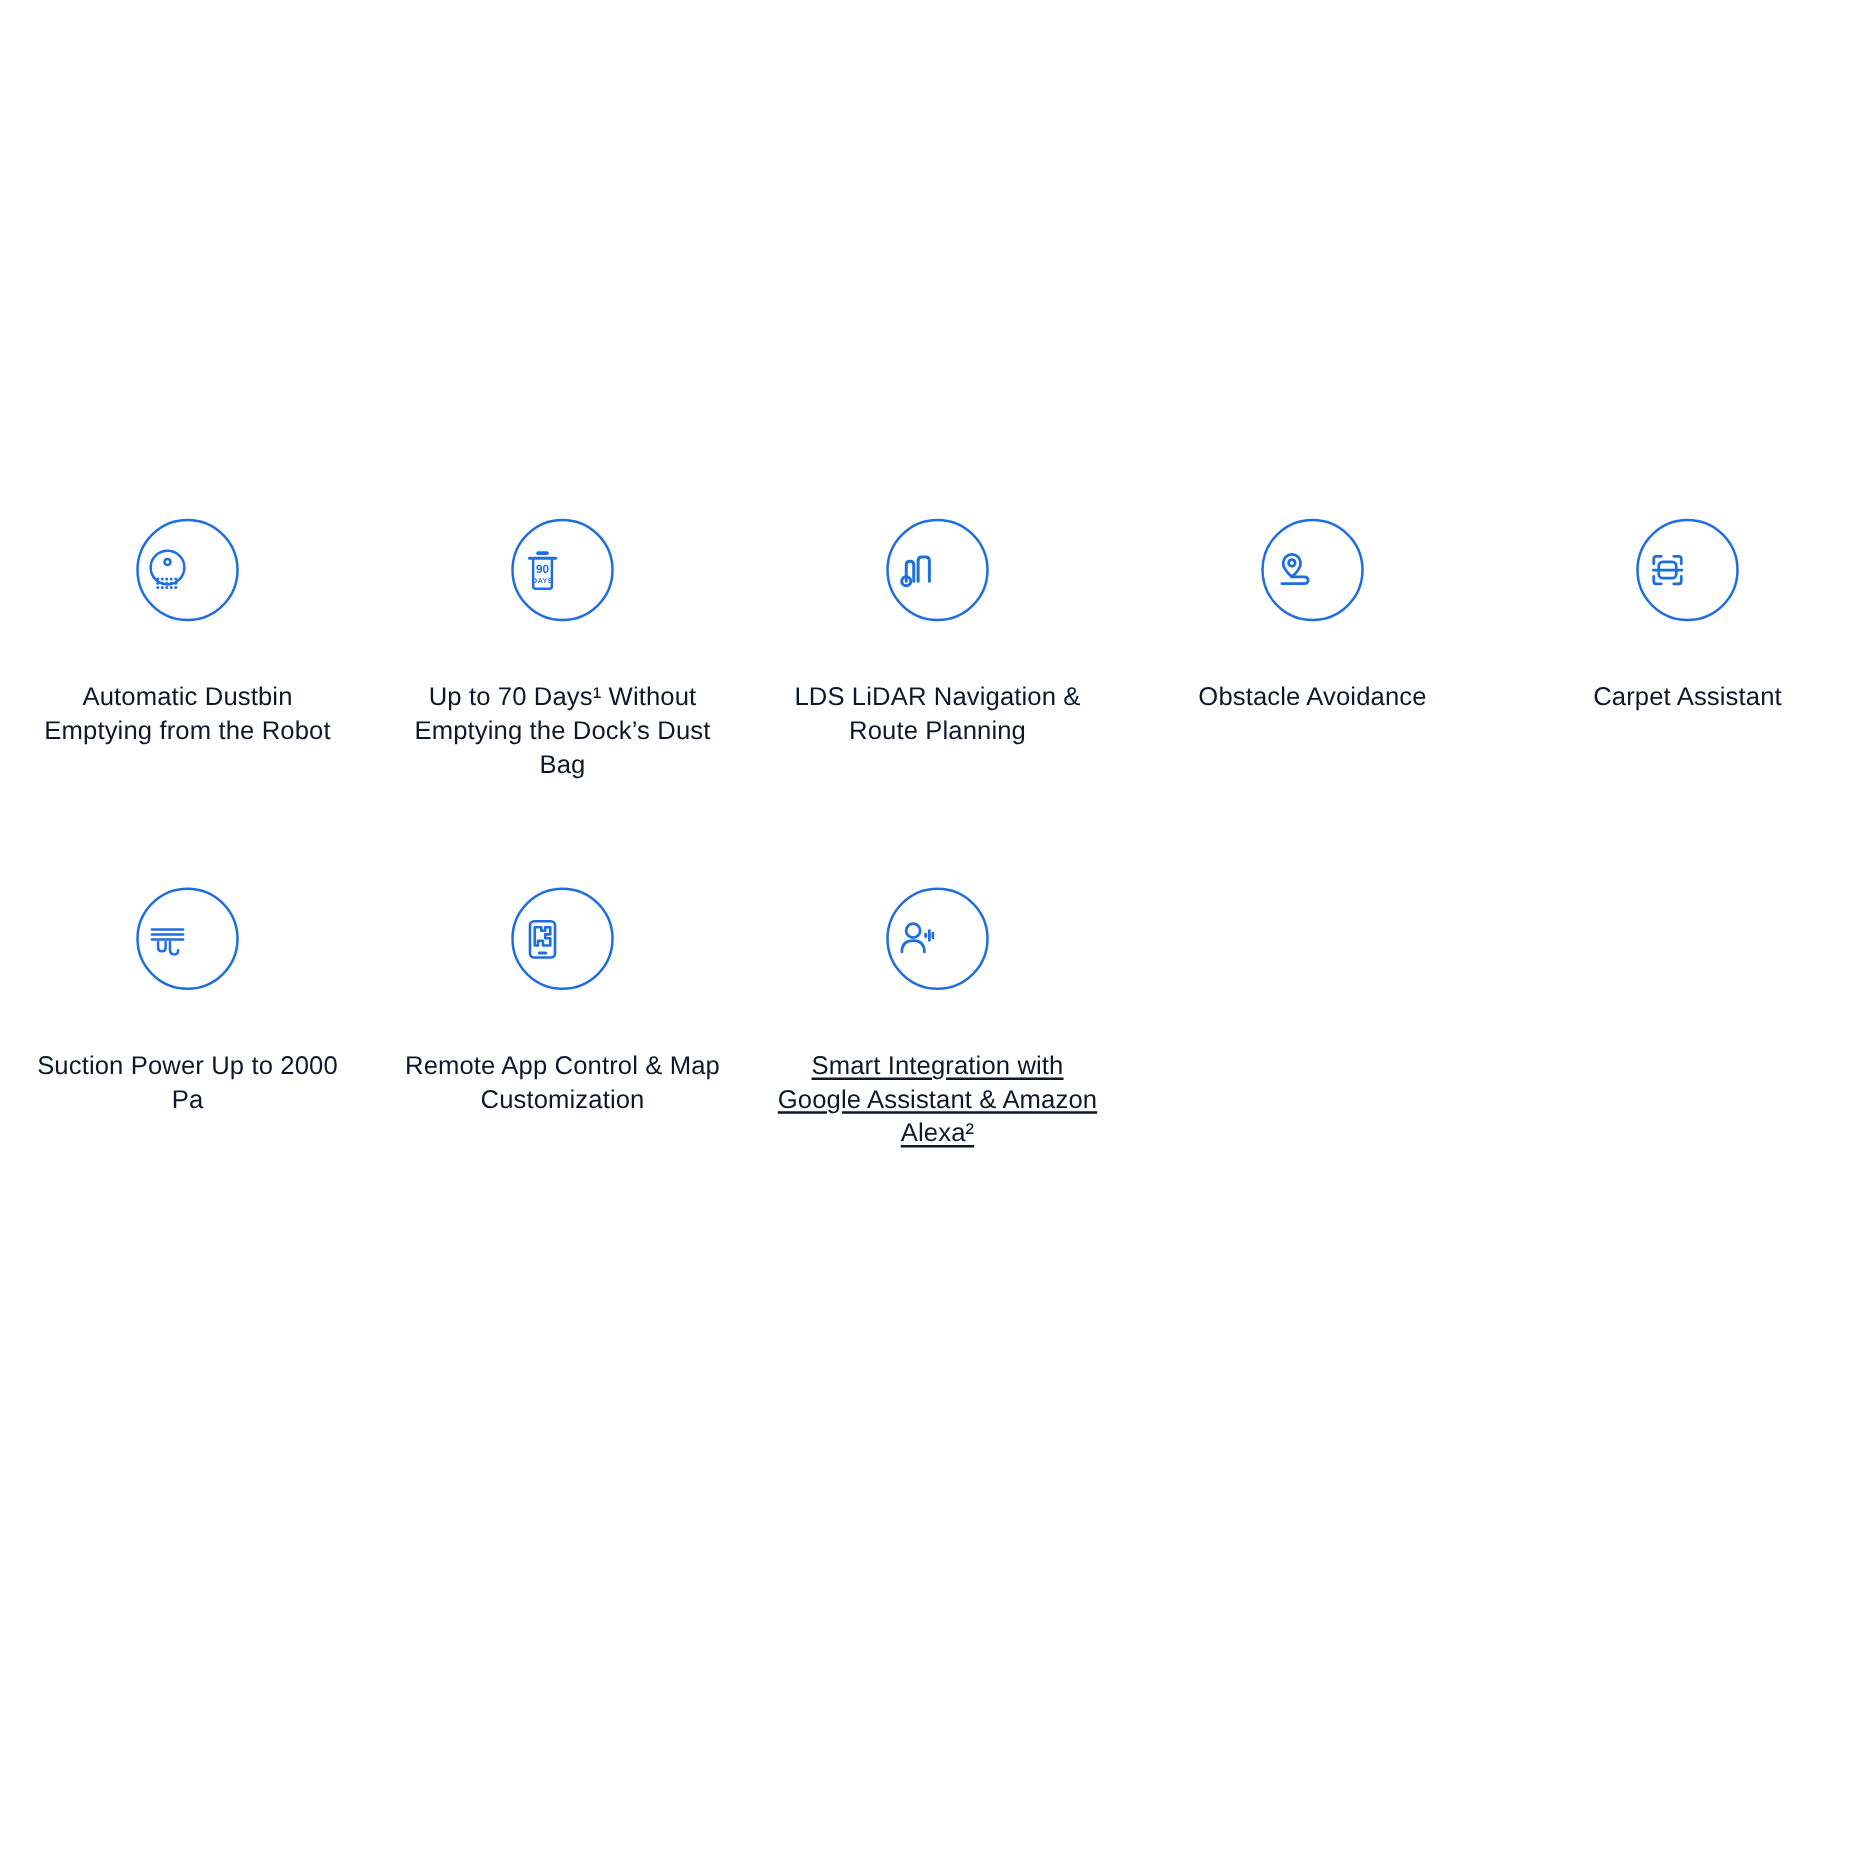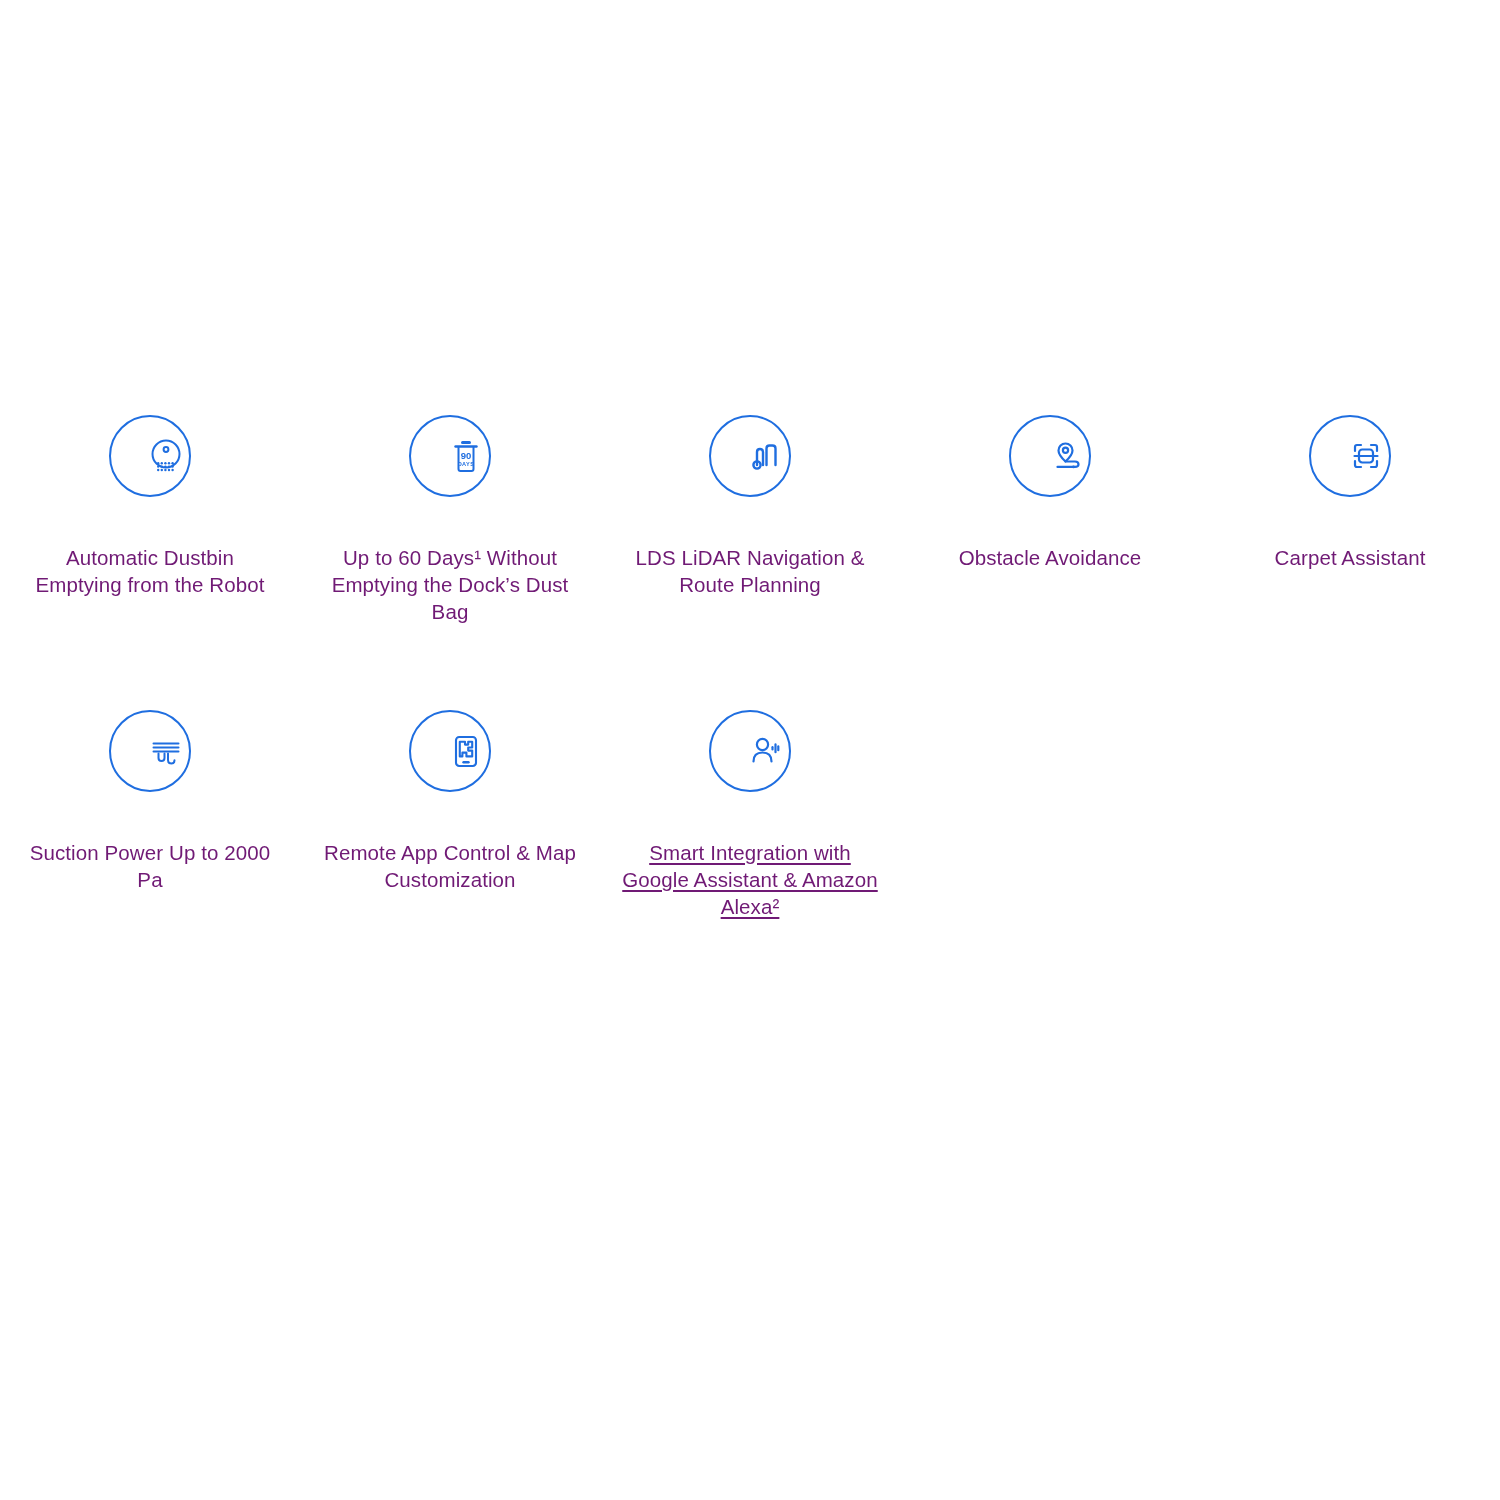--- a/index.html
+++ b/index.html
@@ -41,34 +41,34 @@
     box-sizing: border-box;
   }
 
   .icon-circle {
     width: 82px;
     height: 82px;
     border-radius: 50%;
     border: 2.4px solid #1f6ee0;
     display: flex;
     align-items: center;
-    justify-content: flex-end;
+    justify-content: flex-start;
     box-sizing: border-box;
   }
 
   .icon-circle svg {
     display: block;
   }
 
   .feature-label {
     margin-top: 47px;
     text-align: center;
     font-size: 20.5px;
     line-height: 27px;
-    color: #701a75;
+    color: #0f172a;
     letter-spacing: 0.1px;
     max-width: 260px;
   }
 
   .feature-label.is-link {
     text-decoration: underline;
     text-underline-offset: 3px;
     cursor: pointer;
   }
 </style>
@@ -109,21 +109,21 @@
     <div class="feature-item">
       <div class="icon-circle">
         <svg width="46" height="46" viewBox="0 0 46 46" fill="none" stroke="#1f6ee0" stroke-width="2" stroke-linecap="round" stroke-linejoin="round">
           <line x1="19.5" y1="9.5" x2="26.5" y2="9.5" stroke-width="3"></line>
           <line x1="12.5" y1="13.5" x2="33.5" y2="13.5" stroke-width="2.4"></line>
           <path d="M15.5 14 L15.5 36 Q15.5 38 17.5 38 L28.5 38 Q30.5 38 30.5 36 L30.5 14"></path>
           <text x="23" y="25.5" fill="#1f6ee0" stroke="none" font-family="'Liberation Sans', sans-serif" font-size="9.5" font-weight="bold" text-anchor="middle">90</text>
           <text x="23" y="33" fill="#1f6ee0" stroke="none" font-family="'Liberation Sans', sans-serif" font-size="5.6" font-weight="bold" text-anchor="middle" letter-spacing="0.4">DAYS</text>
         </svg>
       </div>
-      <div class="feature-label">Up to 60 Days¹ Without Emptying the Dock’s Dust Bag</div>
+      <div class="feature-label">Up to 70 Days¹ Without Emptying the Dock’s Dust Bag</div>
     </div>
 
     <div class="feature-item">
       <div class="icon-circle">
         <svg width="46" height="46" viewBox="0 0 46 46" fill="none" stroke="#1f6ee0" stroke-width="2.4" stroke-linecap="round" stroke-linejoin="round">
           <path d="M14 32 L14 19 Q14 16 17 16 Q20 16 20 19 L20 32"></path>
           <path d="M23.5 32 L23.5 15.5 Q23.5 12.5 26.5 12.5 L29.5 12.5 Q32.5 12.5 32.5 15.5 L32.5 32"></path>
           <circle cx="14" cy="32" r="3.6"></circle>
         </svg>
       </div>

